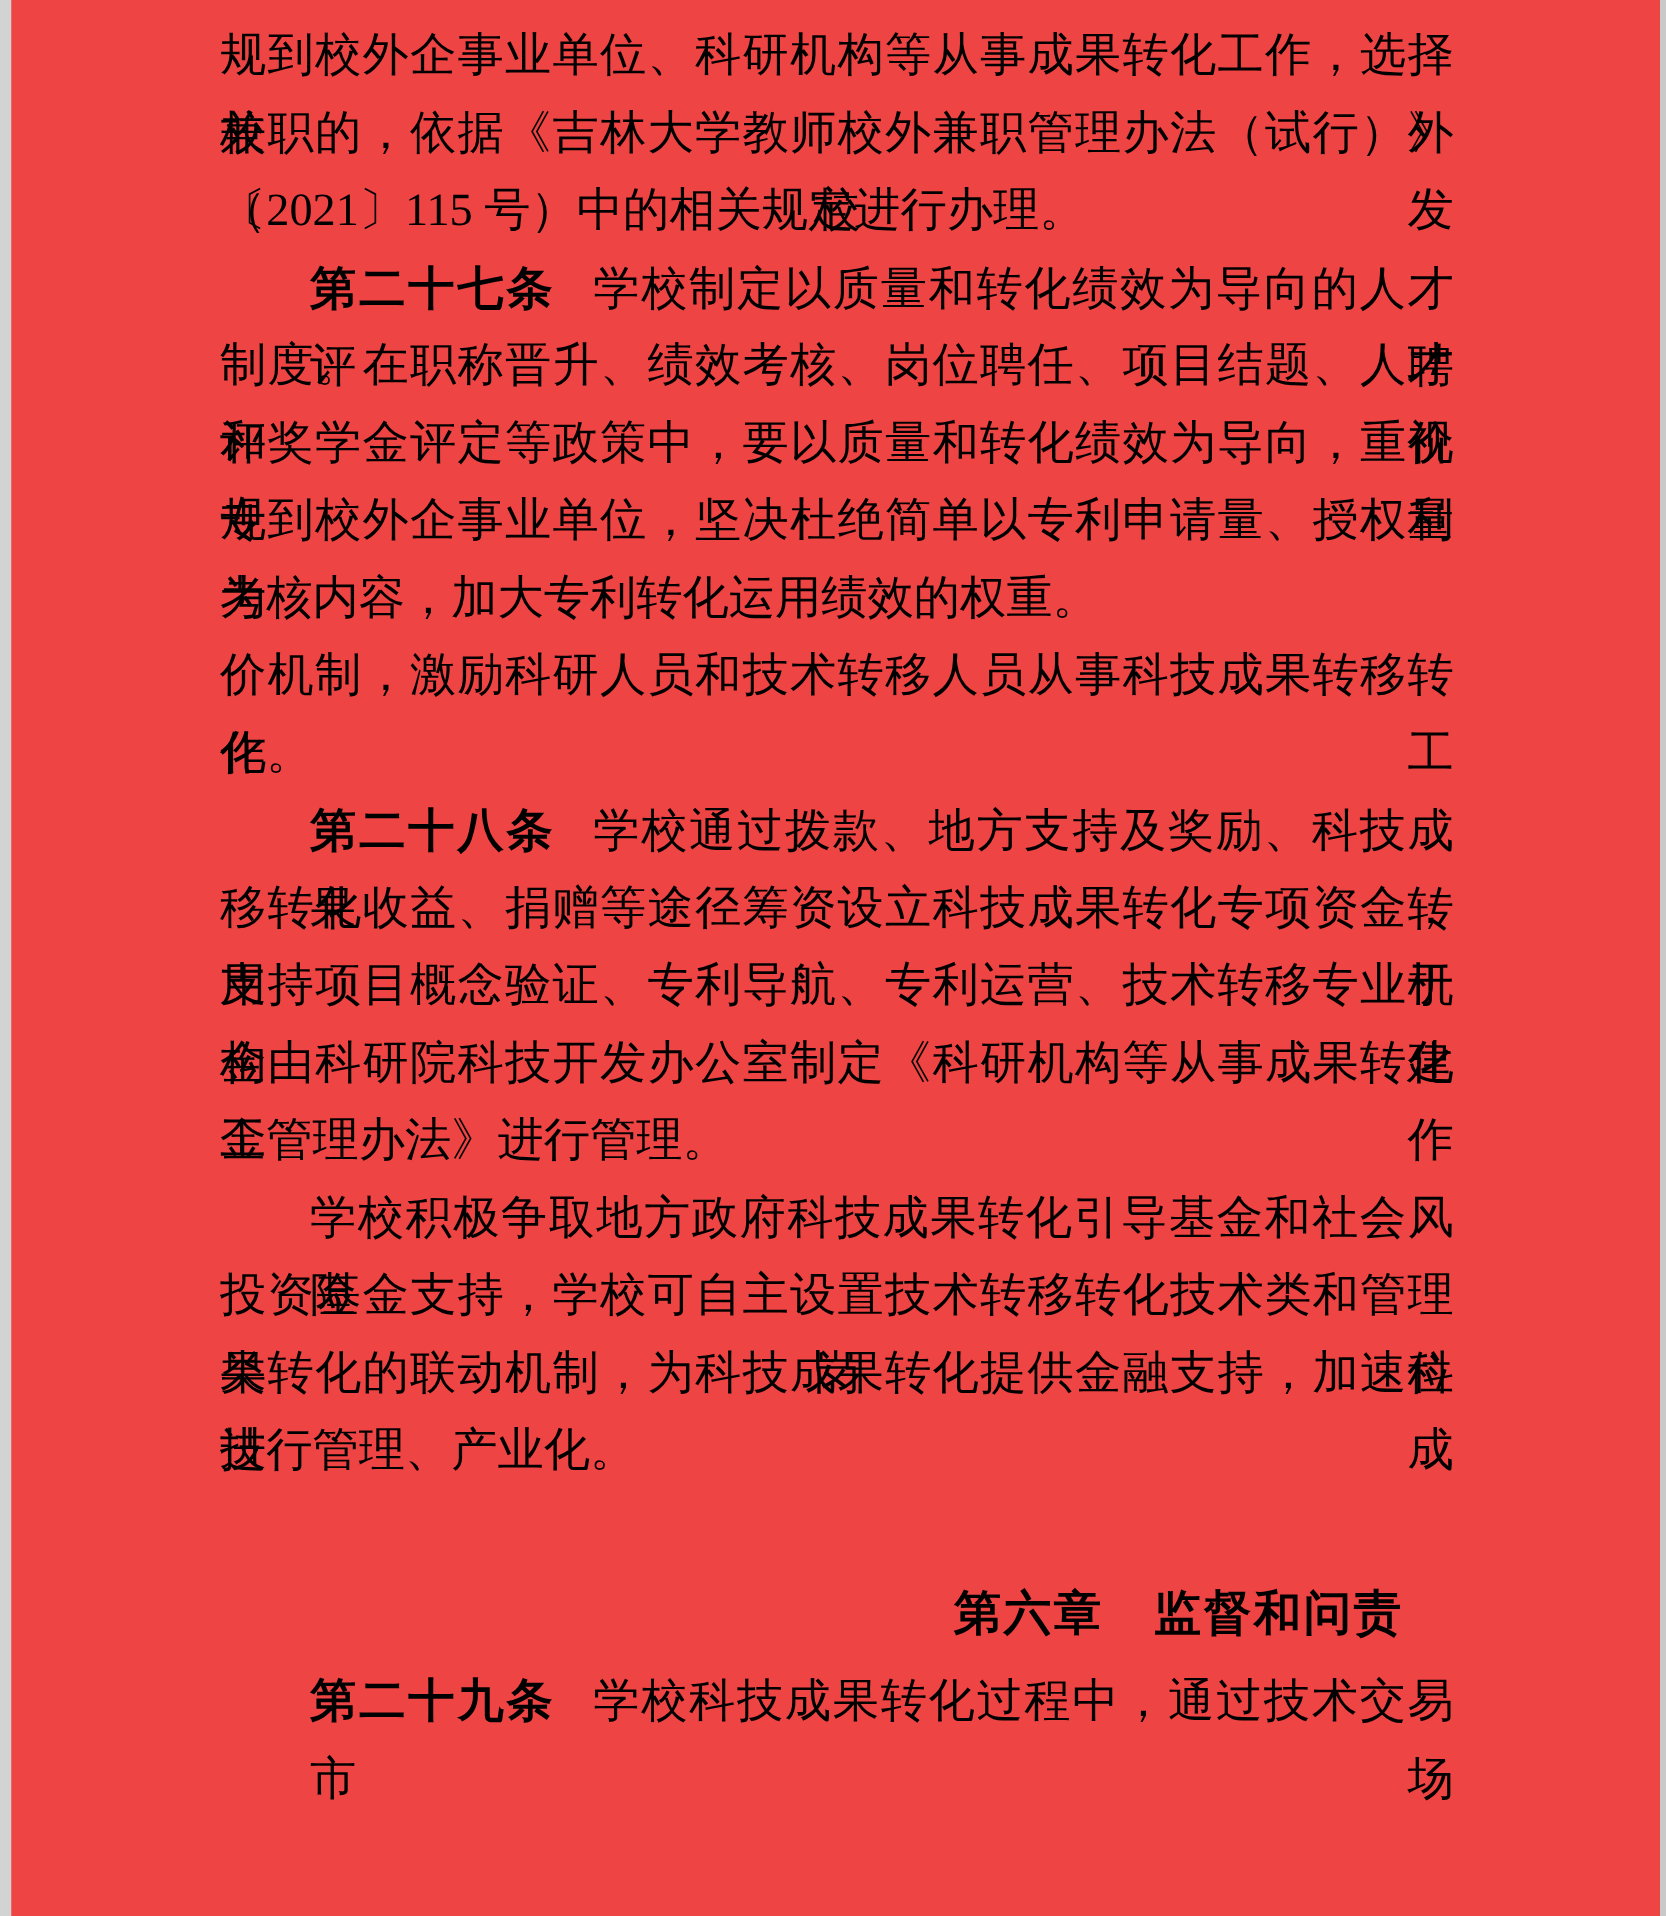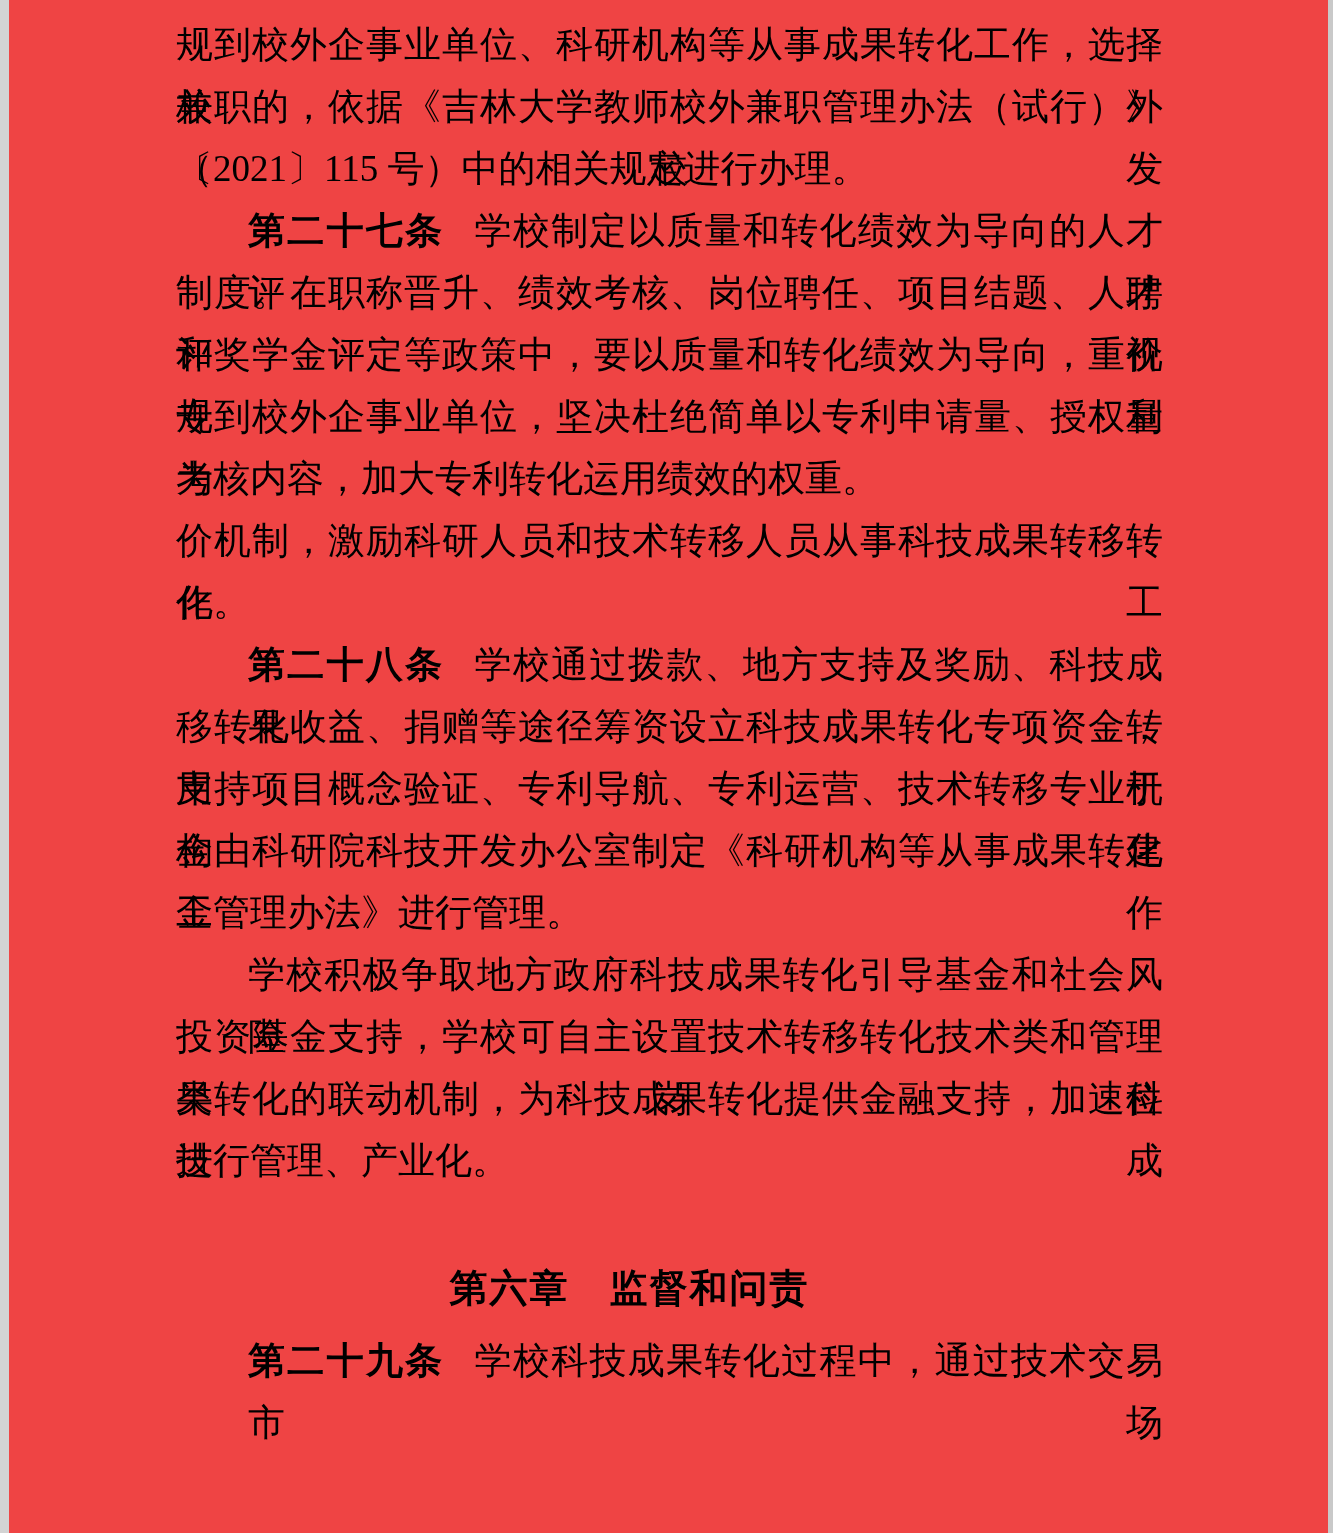--- a/index.html
+++ b/index.html
@@ -56,22 +56,22 @@
   }
   .chapter-spacer {
     height: 68px;
   }
   .chapter-heading {
     margin: 0 0 8px 0;
     height: 62px;
     line-height: 62px;
     font-size: 38px;
     font-weight: 700;
-    font-family: Liberation Mono, monospace;
-    text-align: center;
+    font-family: Liberation Sans, sans-serif;
+    text-align: right;
     transform: translateX(-40px);
     letter-spacing: 2px;
   }
 </style>
 </head>
 <body>
 
 <div class="viewport" style="background: #ef4444; color: rgb(0, 0, 0);">
   <div class="page-edge-left" style="background: rgb(211, 211, 211);"></div>
   <div class="page-edge-right" style="background: rgb(201, 201, 201);"></div>

